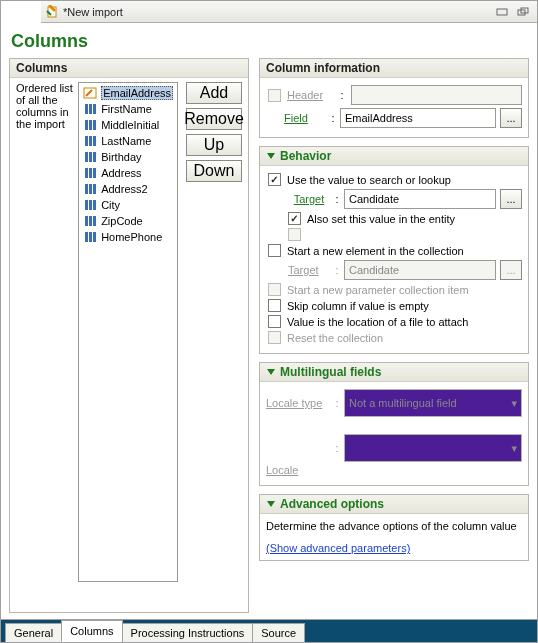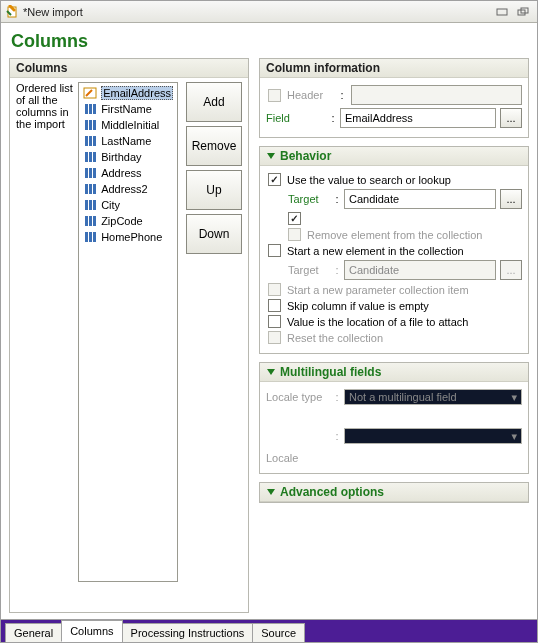--- a/index.html
+++ b/index.html
@@ -1,60 +1,60 @@
 <!DOCTYPE html>
 <html><head>
 <meta charset="utf-8">
 <style>
   * { margin:0; padding:0; box-sizing:border-box; }
   body { font-family: Tahoma, Arial, sans-serif; font-size:11px; color:#000; background:#fff; }
   .window { width:538px; height:643px; border:1px solid #a0a0a0; display:flex; flex-direction:column; }
-  .titlebar { height:22px; background:linear-gradient(to bottom,#f8f8f7,#e6e6e0); border-bottom:1px solid #b0b0a8; display:flex; align-items:center; padding:4px 4px; }
+  .titlebar { height:22px; background:linear-gradient(to bottom,#f8f8f7,#e6e6e0); border-bottom:1px solid #b0b0a8; display:flex; align-items:center; padding:4px 4px;margin-left:40px; }
   .titlebar .ticon { margin-right:4px; }
   .titlebar .ttext { flex:1; font-size:11px; color:#222; }
   .tb-right { display:flex; gap:4px; }
   .tb-btn { width:18px; height:14px; display:flex; align-items:center; justify-content:center; }
   .page { flex:1; overflow:auto; padding:6px 8px 0 8px; display:flex; flex-direction:column; }
   h1.main { color:#1f7a1f; font-size:18px; font-weight:bold; margin:2px 0 6px 2px; }
   .body-row { display:flex; gap:10px; flex:1; }
   .left-col { width:252px; display:flex; flex-direction:column; }
   .right-col { flex:1; display:flex; flex-direction:column; gap:8px; }
   .group { border:1px solid #b8b8b0; }
   .group-head { background:linear-gradient(to bottom,#f3f3ec,#e5e5da); border-bottom:1px solid #cfcfc4; padding:2px 6px; font-weight:bold; color:#1f7a1f; font-size:12px; display:flex; align-items:center; gap:4px; }
   .group-head.dark { color:#222; }
   .group-body { padding:4px 6px 6px 6px; }
   .ord-text { font-size:11px; margin-bottom:4px; }
   .col-row { display:flex; gap:8px; height:500px; }
   .listbox { flex:1; border:1px solid #9a9a90; background:#fff; padding:2px 0; overflow:auto; }
   .li { display:flex; align-items:center; gap:4px; padding:1px 4px; height:16px; }
   .li.sel .li-text { background:#b8cee8; border:1px dotted #555; padding:0 1px; }
   .li .icn { width:14px; height:12px; display:flex; align-items:center; justify-content:center;}
   .btn-col { width:56px; display:flex; flex-direction:column; gap:4px; }
-  .btn { border:1px solid #8a8a80; background:linear-gradient(to bottom,#fdfdfb,#e7e7df); height:40px; font-size:12px; text-align:left; display:flex; align-items:center; justify-content:center; cursor:default; }
+  .btn { border:1px solid #8a8a80; background:linear-gradient(to bottom,#fdfdfb,#e7e7df); height:22px; font-size:16px; text-align:left; display:flex; align-items:center; justify-content:center; cursor:default; }
   .form-row { display:flex; align-items:center; gap:4px; margin:3px 0; }
-  .lbl { width:52px; color:#333; }
-  .lbl.green { color:#1f7a1f; }
+  .lbl { width:52px; color:#333;text-decoration:underline; }
+  .lbl.green { color:#1f7a1f;text-align:center; }
   .lbl.disabled { color:#9a9a9a; }
   .colon { width:6px; text-align:center; }
   .txt { flex:1; height:20px; border:1px solid #9a9a90; background:#fff; padding:1px 4px; font-size:11px; font-family:inherit; }
   .txt.disabled { background:#f4f4f0; color:#888; }
   .sqbtn { width:22px; height:20px; border:1px solid #8a8a80; background:linear-gradient(to bottom,#fdfdfb,#e7e7df); display:flex; align-items:center; justify-content:center; font-size:11px; }
   .sqbtn.disabled { color:#aaa; background:#f4f4f0; }
   .note { font-size:11px; margin:2px 0 4px 0; }
   .chk-row { display:flex; align-items:center; gap:6px; margin:3px 0 3px 2px; }
   .chk-row.indent1 { margin-left:22px; }
   .chk-row .box { width:13px; height:13px; border:1px solid #7a7a72; background:#fff; display:flex; align-items:center; justify-content:center; font-size:10px; line-height:10px;}
   .chk-row.checked .box::after { content:"✓"; color:#222; font-size:10px; font-weight:bold;}
   .chk-row.disabled .box { border-color:#bcbcb4; background:#f4f4f0; }
   .chk-row.disabled .clabel { color:#9a9a9a; }
   .section-tw { width:10px; height:10px; }
-  .combo { flex:1; height:16px; border:1px solid #b4b4ac; background:#0f172a; display:flex; align-items:center; padding:0 4px; color:#888; justify-content:space-between;}
+  .combo { flex:1; height:28px; border:1px solid #b4b4ac; background:#4c1d95; display:flex; align-items:center; padding:0 4px; color:#888; justify-content:space-between;}
   .combo .arrow { color:#888; }
   .link { color:#1a3fcf; text-decoration:underline; font-size:11px; }
-  .tabs { height:22px; display:flex; align-items:flex-end; border-top:0; padding-left:4px; background:#4c1d95;}
+  .tabs { height:22px; display:flex; align-items:flex-end; border-top:0; padding-left:4px; background:#0c4a6e;}
   .tab { border:1px solid #a0a0a0; border-bottom:1px solid #a0a0a0; background:#f4f4ef; padding:3px 8px; font-size:11px; margin-right:-1px; position:relative; top:1px;}
   .tab.active { background:#fff; border-bottom:1px solid #fff; top:0; padding-top:4px; padding-bottom:4px;}
   .tabbar-wrap { border-top:1px solid #a0a0a0; }
   svg { display:block; }
 </style>
 </head>
 <body>
 
 <div class="window">
 
@@ -239,24 +239,24 @@
                 <span class="clabel">Use the value to search or lookup</span>
             </div>
             <div class="form-row" style="margin-left:22px;">
               <span class="lbl green" style="width:42px;">Target</span>
               <span class="colon">:</span>
               <input class="txt" value="Candidate" style="">
               <div class="sqbtn">...</div>
             </div>
             <div class="chk-row checked indent1">
               <span class="box"></span>
+                <span class="clabel">Also set this value in the entity</span>
             </div>
             <div class="chk-row disabled indent1">
               <span class="box"></span>
-                <span class="clabel">Remove element from the collection</span>
             </div>
 
             <div class="chk-row">
               <span class="box"></span>
                 <span class="clabel">Start a new element in the collection</span>
             </div>
             <div class="form-row" style="margin-left:22px;">
               <span class="lbl disabled" style="width:42px;">Target</span>
               <span class="colon" style="color:#9a9a9a;">:</span>
               <input class="txt disabled" readonly="" value="Candidate" style="">
@@ -308,20 +308,25 @@
             </div>
           </div>
         </div>
 
         <div class="group">
           <div class="group-head">
             <svg class="section-tw" width="10" height="10">
                 <path d="M1 2 L9 2 L5 8 Z" fill="#1f7a1f"></path>
               </svg>
             <span>Advanced options</span>
+          </div>
+          <div class="group-body">
+            <div class="note">Determine the advance options of the column value</div>
+            <div style="height:6px;"></div>
+            <a href="#" class="link">(Show advanced parameters)</a>
           </div>
         </div>
 
       </div>
     </div>
 
     <div style="height:6px;"></div>
   </div>
 
   <div class="tabbar-wrap">

